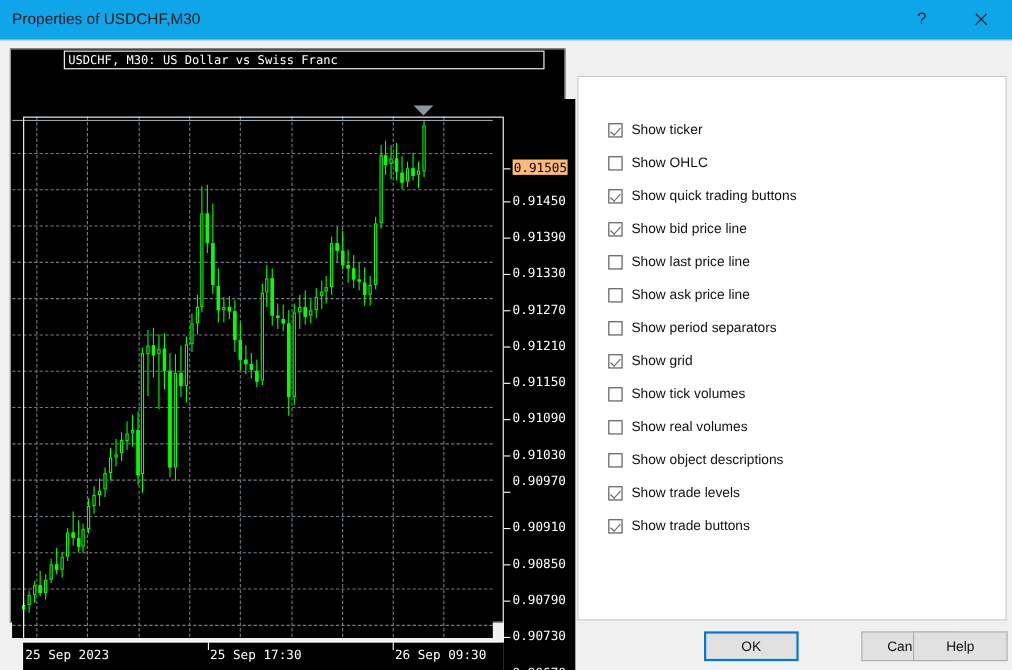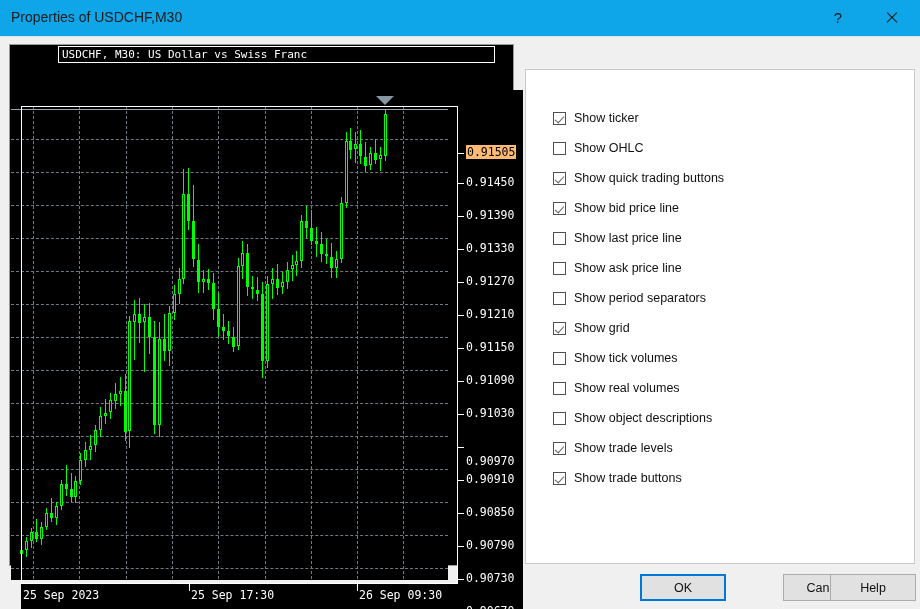--- a/index.html
+++ b/index.html
@@ -355,21 +355,21 @@
         <div class="plabel" style="top: 183.862px;">0.91270</div>
         <div class="ptick" style="top: 224.828px;"></div>
         <div class="plabel" style="top: 216.828px;">0.91210</div>
         <div class="ptick" style="top: 257.793px;"></div>
         <div class="plabel" style="top: 249.793px;">0.91150</div>
         <div class="ptick" style="top: 290.759px;"></div>
         <div class="plabel" style="top: 282.759px;">0.91090</div>
         <div class="ptick" style="top: 323.724px;"></div>
         <div class="plabel" style="top: 315.724px;">0.91030</div>
         <div class="ptick" style="top: 356.69px;"></div>
-        <div class="plabel" style="top: 364px;">0.90970</div>
+        <div class="plabel" style="top: 340px;">0.90970</div>
         <div class="ptick" style="top: 389.655px;"></div>
         <div class="plabel" style="top: 381.655px;">0.90910</div>
         <div class="ptick" style="top: 422.621px;"></div>
         <div class="plabel" style="top: 414.621px;">0.90850</div>
         <div class="ptick" style="top: 455.586px;"></div>
         <div class="plabel" style="top: 447.586px;">0.90790</div>
         <div class="ptick" style="top: 488.552px;"></div>
         <div class="plabel" style="top: 480.552px;">0.90730</div>
         <div class="plabel" style="top: 513.517px;">0.90670</div>
       </div>

